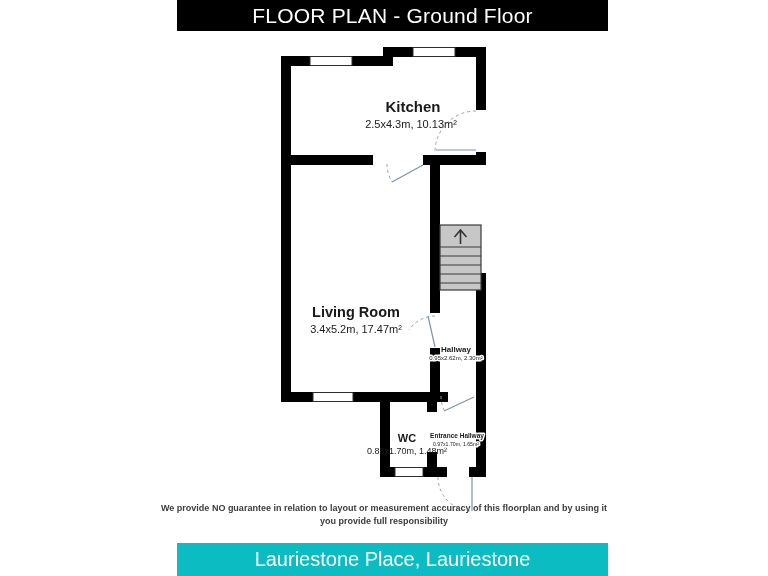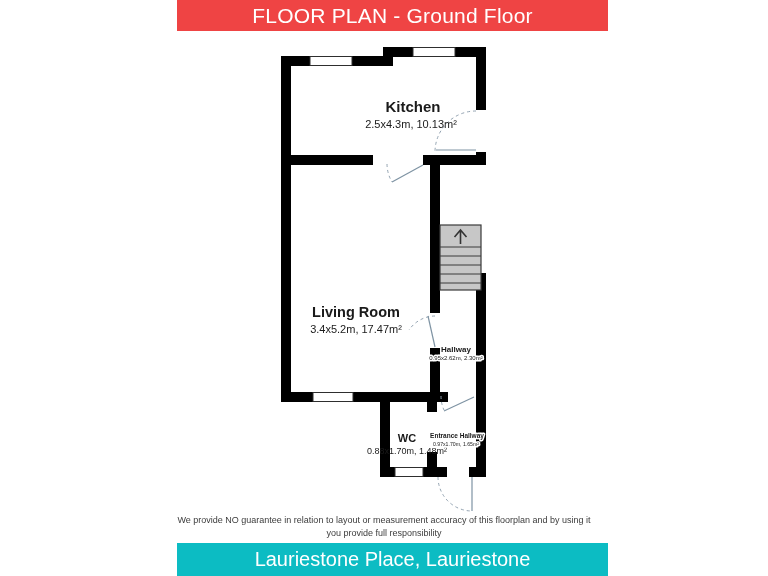--- a/index.html
+++ b/index.html
@@ -7,41 +7,41 @@
     position:relative;width:768px;height:576px;background:#ffffff;
     font-family:"Liberation Sans", sans-serif;overflow:hidden;
   }
   .banner{
     position:absolute;left:177px;width:431px;background:#0cbcc3;
     color:#ffffff;display:flex;align-items:center;justify-content:center;
   }
   .banner.top{top:0;height:31px;font-size:21px;font-weight:400;letter-spacing:.2px;}
   .banner.bottom{top:543px;height:33px;font-size:20px;font-weight:400;}
   .disclaimer{
-    position:absolute;left:0;top:514px;width:768px;text-align:center;
-    font-size:9px;line-height:13px;color:#3c3c3c;
+    position:absolute;left:0;top:502px;width:768px;text-align:center;
+    font-size:9px;line-height:13px;color:#3c3c3c;font-weight:bold;
   }
   svg{position:absolute;left:0;top:0;}
   .wall{fill:#000000;}
   .window{fill:#ffffff;stroke:#2e2e2e;stroke-width:1;}
   .stair-box{fill:#c7c7c7;stroke:#3a3a3a;stroke-width:1.2;}
   .stair-line{stroke:#3a3a3a;stroke-width:1;}
   .arrow{stroke:#333;stroke-width:1.6;fill:none;}
   .door-leaf{stroke:#7e93a3;stroke-width:1.2;fill:none;}
   .door-arc{stroke:#93a3b1;stroke-width:1;fill:none;stroke-dasharray:3 3;}
   text{fill:#1a1a1a;}
   .room-name{font-weight:bold;}
   .halo{paint-order:stroke;stroke:#ffffff;stroke-width:3px;stroke-linejoin:round;}
 </style>
 </head>
 <body>
 
 <div class="screen">
 
-  <div class="banner top" style="background: #ef4444;">
+  <div class="banner top" style="background: #000000;">
     <span>FLOOR PLAN - Ground Floor</span>
   </div>
 
   <svg width="768" height="576" viewBox="0 0 768 576">
 
     <g>
       <rect class="wall" x="281" y="56" width="10" height="346"></rect>
       <rect class="wall" x="281" y="56" width="29" height="10"></rect>
       <rect class="wall" x="352" y="56" width="41" height="10"></rect>
       <rect class="wall" x="383" y="47" width="10" height="19"></rect>

